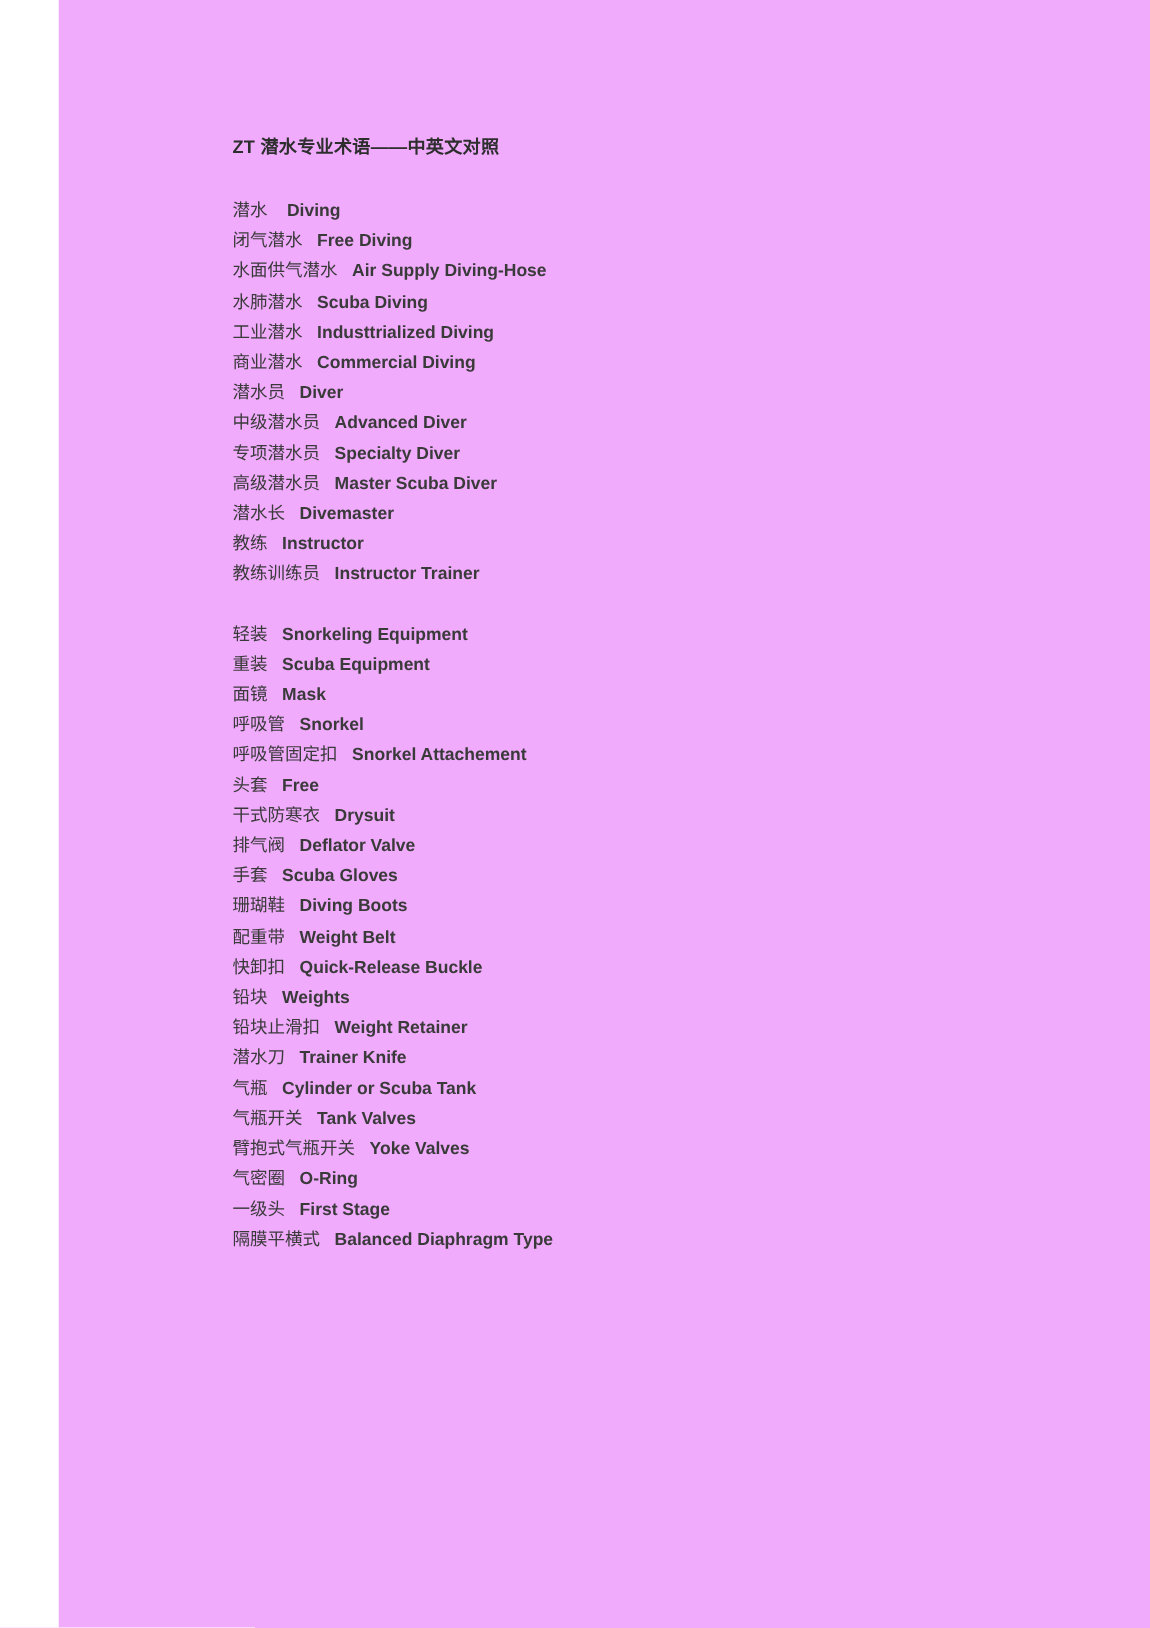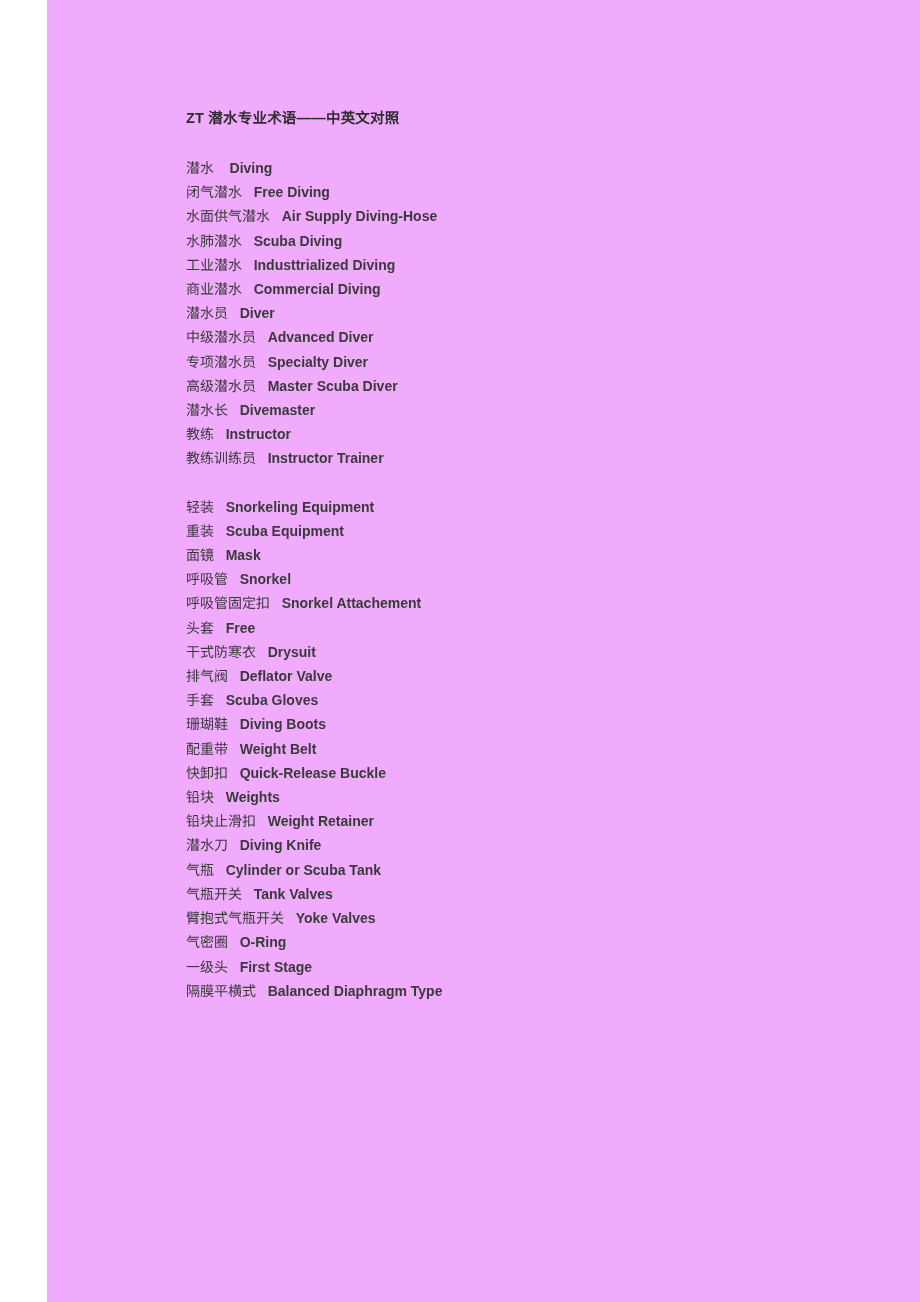--- a/index.html
+++ b/index.html
@@ -96,21 +96,21 @@
         <div class="term-line"><span class="term-cn">呼吸管固定扣</span><span>   </span><span class="term-en">Snorkel Attachement</span></div>
         <div class="term-line"><span class="term-cn">头套</span><span>   </span><span class="term-en">Free</span></div>
         <div class="term-line"><span class="term-cn">干式防寒衣</span><span>   </span><span class="term-en">Drysuit</span></div>
         <div class="term-line"><span class="term-cn">排气阀</span><span>   </span><span class="term-en">Deflator Valve</span></div>
         <div class="term-line"><span class="term-cn">手套</span><span>   </span><span class="term-en">Scuba Gloves</span></div>
         <div class="term-line"><span class="term-cn">珊瑚鞋</span><span>   </span><span class="term-en">Diving Boots</span></div>
         <div class="term-line"><span class="term-cn">配重带</span><span>   </span><span class="term-en">Weight Belt</span></div>
         <div class="term-line"><span class="term-cn">快卸扣</span><span>   </span><span class="term-en">Quick-Release Buckle</span></div>
         <div class="term-line"><span class="term-cn">铅块</span><span>   </span><span class="term-en">Weights</span></div>
         <div class="term-line"><span class="term-cn">铅块止滑扣</span><span>   </span><span class="term-en">Weight Retainer</span></div>
-        <div class="term-line"><span class="term-cn">潜水刀</span><span>   </span><span class="term-en">Diving Knife</span></div>
+        <div class="term-line"><span class="term-cn">潜水刀</span><span>   </span><span class="term-en">Trainer Knife</span></div>
         <div class="term-line"><span class="term-cn">气瓶</span><span>   </span><span class="term-en">Cylinder or Scuba Tank</span></div>
         <div class="term-line"><span class="term-cn">气瓶开关</span><span>   </span><span class="term-en">Tank Valves</span></div>
         <div class="term-line"><span class="term-cn">臂抱式气瓶开关</span><span>   </span><span class="term-en">Yoke Valves</span></div>
         <div class="term-line"><span class="term-cn">气密圈</span><span>   </span><span class="term-en">O-Ring</span></div>
         <div class="term-line"><span class="term-cn">一级头</span><span>   </span><span class="term-en">First Stage</span></div>
         <div class="term-line"><span class="term-cn">隔膜平横式</span><span>   </span><span class="term-en">Balanced Diaphragm Type</span></div>
       </div>
     </div>
 
 </div>

